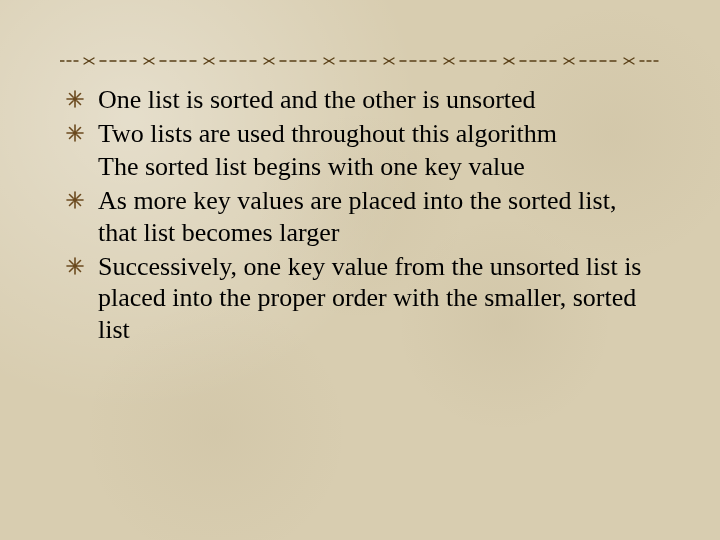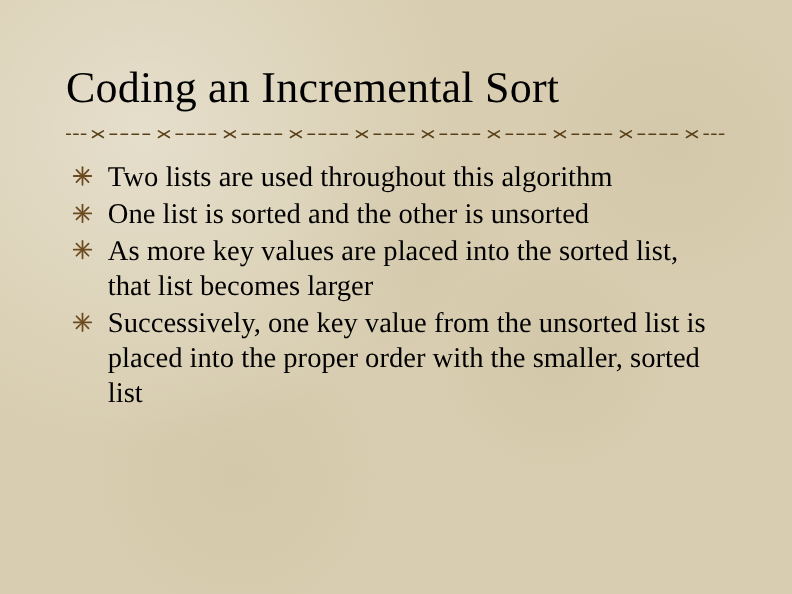--- a/index.html
+++ b/index.html
@@ -65,21 +65,20 @@
     width: 18px;
     height: 18px;
   }
   .list li .bullet svg { display: block; } 
 </style>
 </head>
 <body>
 
 <div class="slide">
 
-  <h1 class="title">Coding an Incremental Sort</h1>
 
   <div class="divider">
     <svg width="600" height="10" viewBox="0 0 600 10">
       <g stroke="#5a4018" stroke-width="1.4" stroke-linecap="round">
         <line x1="0" y1="5" x2="18" y2="5" stroke-dasharray="4 3"></line>
         <line x1="24" y1="2" x2="34" y2="8"></line>
           <line x1="24" y1="8" x2="34" y2="2"></line>
         <line x1="40" y1="5" x2="78" y2="5" stroke-dasharray="6 4"></line>
         <line x1="84" y1="2" x2="94" y2="8"></line>
           <line x1="84" y1="8" x2="94" y2="2"></line>
@@ -122,39 +121,43 @@
               <line x1="1" y1="9" x2="7" y2="9"></line>
               <line x1="11" y1="9" x2="17" y2="9"></line>
               <line x1="3.5" y1="3.5" x2="7" y2="7"></line>
               <line x1="11" y1="11" x2="14.5" y2="14.5"></line>
               <line x1="14.5" y1="3.5" x2="11" y2="7"></line>
               <line x1="7" y1="11" x2="3.5" y2="14.5"></line>
               <circle cx="9" cy="9" r="1.4" fill="#6b4a1f"></circle>
             </g>
           </svg>
       </span>
-      <span>Two lists are used throughout this algorithm</span>
+      <span>One list is sorted and the other is unsorted</span>
     </li>
     <li>
       <span class="bullet">
         <svg width="18" height="18" viewBox="0 0 18 18">
             <g stroke="#6b4a1f" stroke-width="1.6" fill="none" stroke-linecap="round">
               <line x1="9" y1="1" x2="9" y2="7"></line>
               <line x1="9" y1="11" x2="9" y2="17"></line>
               <line x1="1" y1="9" x2="7" y2="9"></line>
               <line x1="11" y1="9" x2="17" y2="9"></line>
               <line x1="3.5" y1="3.5" x2="7" y2="7"></line>
               <line x1="11" y1="11" x2="14.5" y2="14.5"></line>
               <line x1="14.5" y1="3.5" x2="11" y2="7"></line>
               <line x1="7" y1="11" x2="3.5" y2="14.5"></line>
               <circle cx="9" cy="9" r="1.4" fill="#6b4a1f"></circle>
             </g>
           </svg>
       </span>
-      <span>One list is sorted and the other is unsorted</span>
+      <span>Two lists are used throughout this algorithm</span>
+    </li>
+    <li class="nob">
+      
+      <span> The sorted list begins with one key value</span>
     </li>
     <li>
       <span class="bullet">
         <svg width="18" height="18" viewBox="0 0 18 18">
             <g stroke="#6b4a1f" stroke-width="1.6" fill="none" stroke-linecap="round">
               <line x1="9" y1="1" x2="9" y2="7"></line>
               <line x1="9" y1="11" x2="9" y2="17"></line>
               <line x1="1" y1="9" x2="7" y2="9"></line>
               <line x1="11" y1="9" x2="17" y2="9"></line>
               <line x1="3.5" y1="3.5" x2="7" y2="7"></line>

